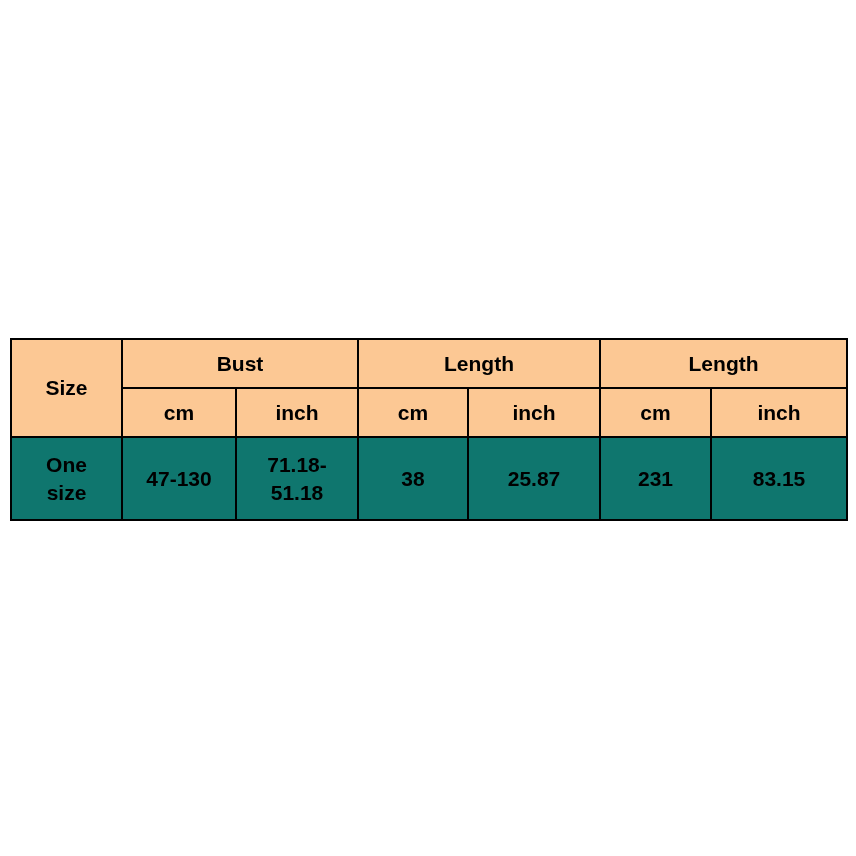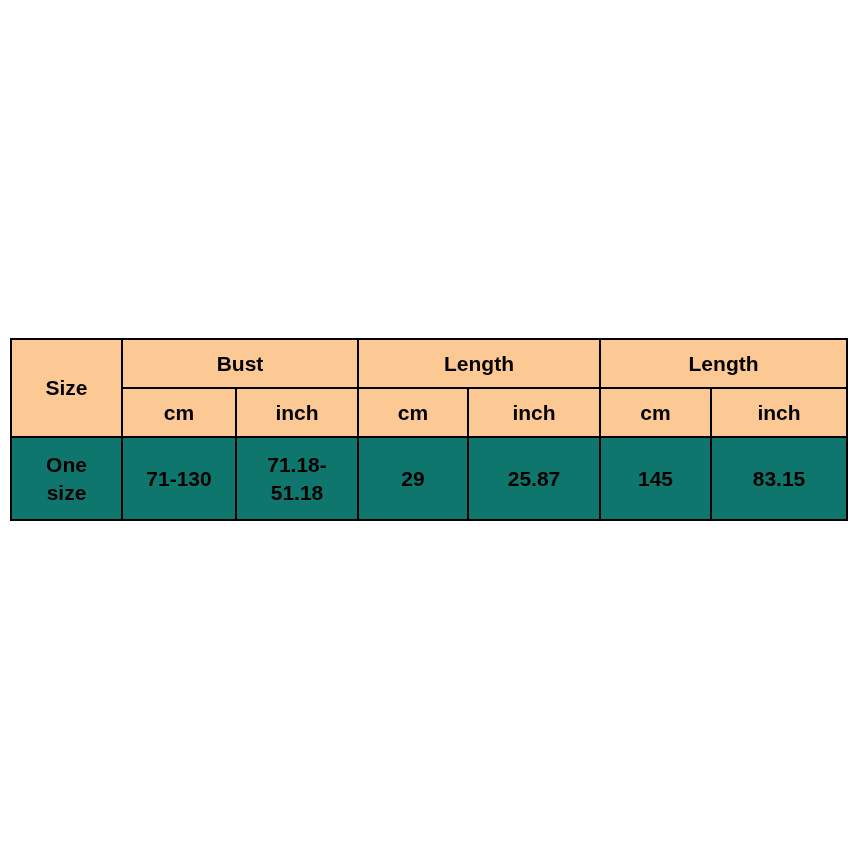--- a/index.html
+++ b/index.html
@@ -132,25 +132,25 @@
           <th class="unit-head">cm</th>
           <th class="unit-head">inch</th>
           <th class="unit-head">cm</th>
           <th class="unit-head">inch</th>
         </tr>
       </thead>
 
       <tbody>
         <tr>
           <td class="cell-size-label">One size</td>
-          <td>71-130</td>
+          <td>47-130</td>
           <td>71.18-51.18</td>
-          <td>29</td>
+          <td>38</td>
           <td>25.87</td>
-          <td>145</td>
+          <td>231</td>
           <td>83.15</td>
         </tr>
       </tbody>
     </table>
   </div>
 
   <div id="ghost-row"></div>
 
 </div>
 

